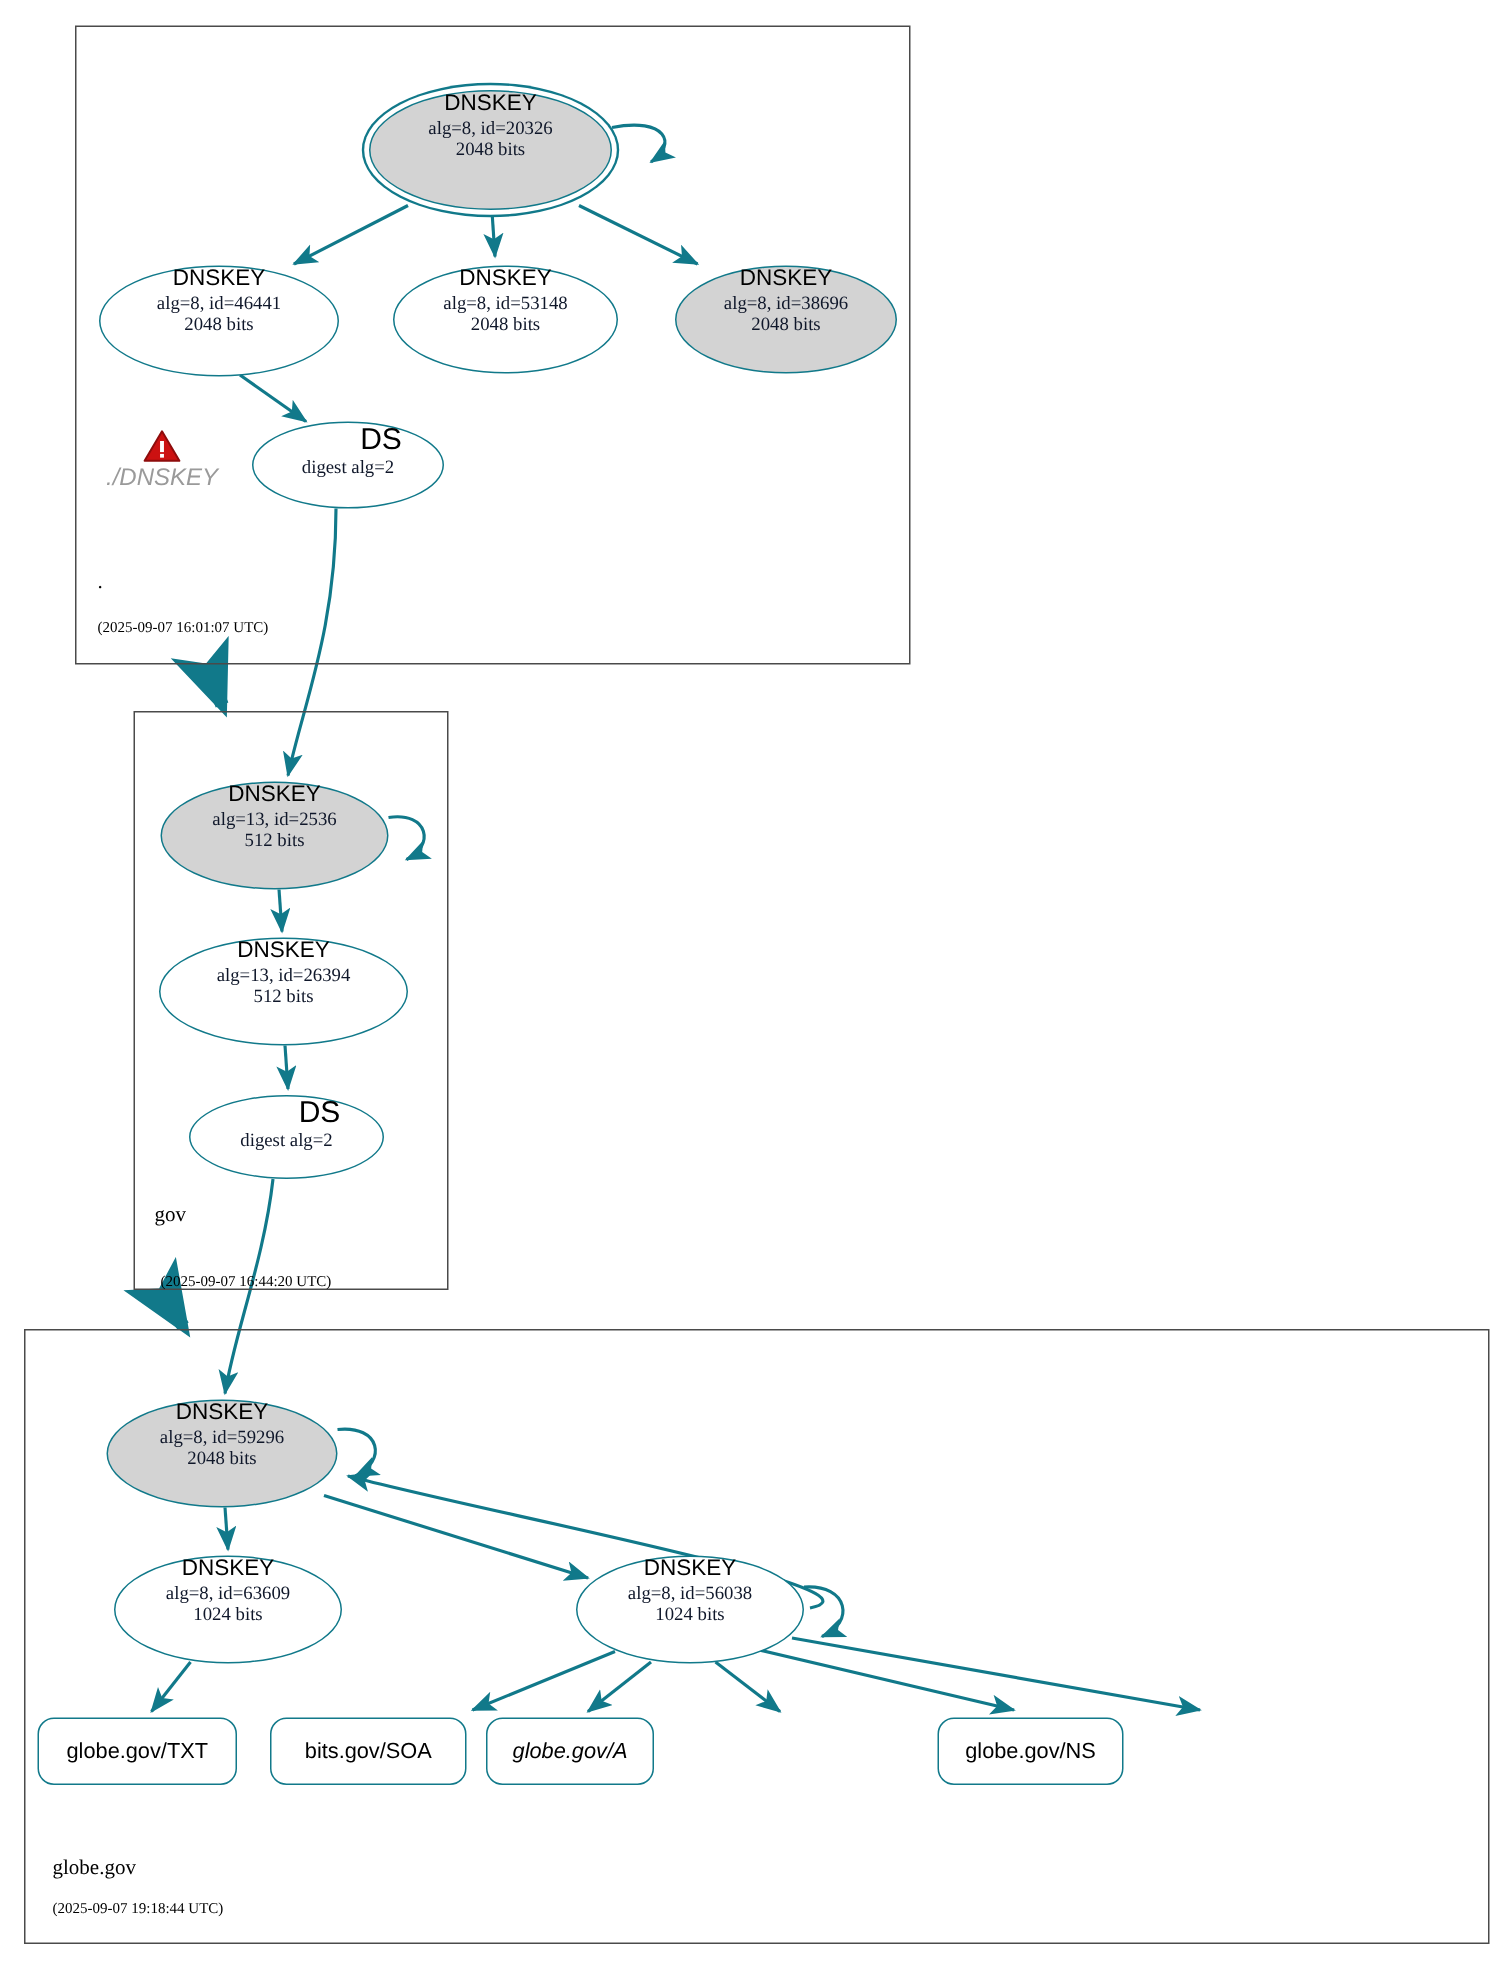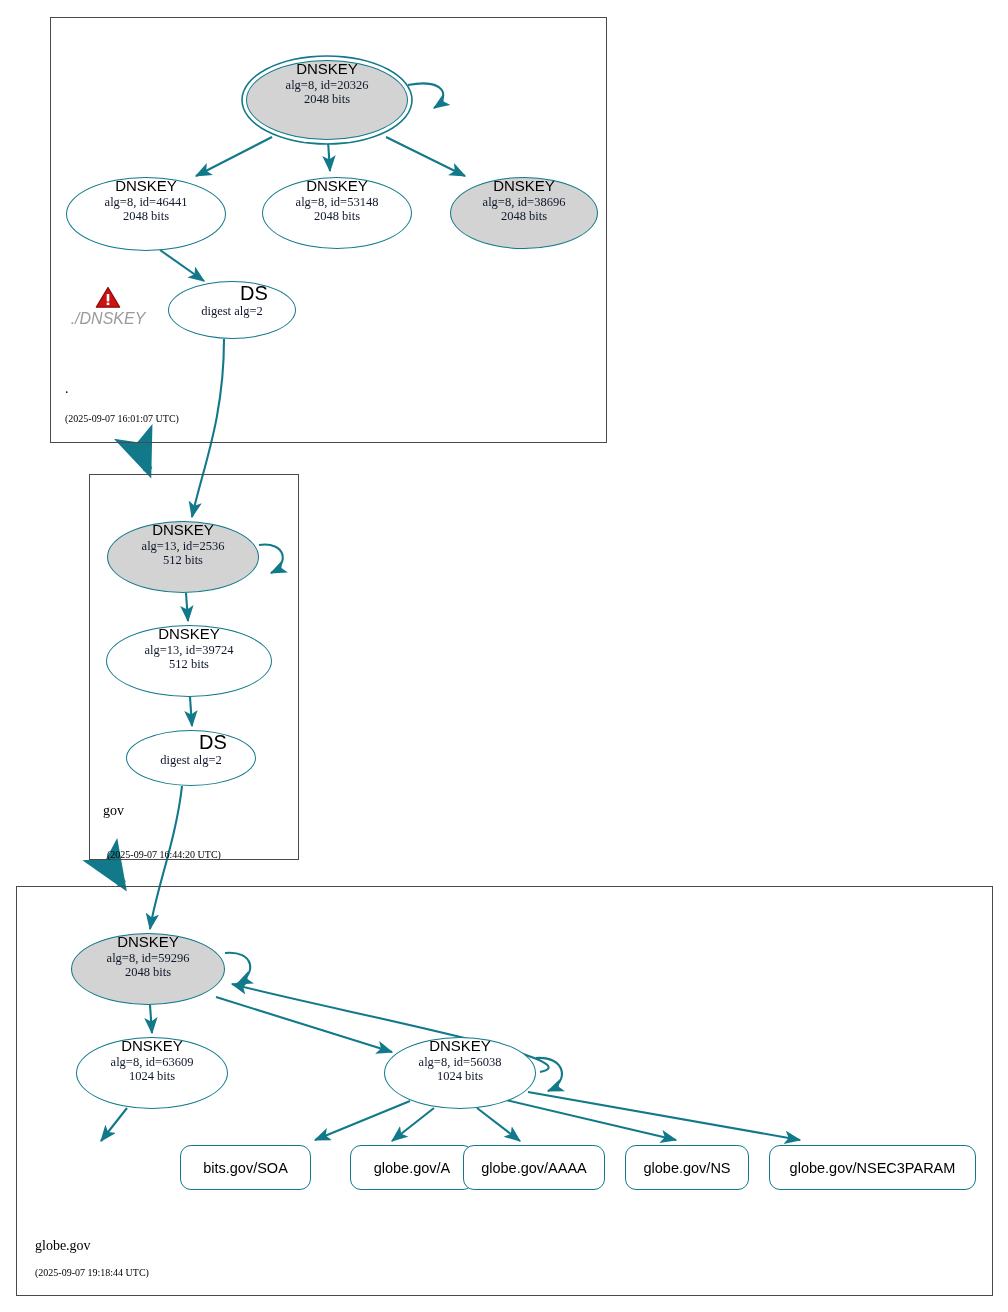--- a/index.html
+++ b/index.html
@@ -199,21 +199,21 @@
   </div>
 
   <div class="node secure" style="left:107px;top:521px;width:152px;height:72px;">
     <div class="t1">DNSKEY</div>
     <div class="t2">alg=13, id=2536</div>
     <div class="t3">512 bits</div>
   </div>
 
   <div class="node" style="left:106px;top:625px;width:166px;height:72px;">
     <div class="t1">DNSKEY</div>
-    <div class="t2">alg=13, id=39724</div>
+    <div class="t2">alg=13, id=26394</div>
     <div class="t3">512 bits</div>
   </div>
 
   <div class="node ds" style="left:126px;top:730px;width:130px;height:56px;">
     <div class="t1">DS</div>
     <div class="t2">digest alg=2</div>
   </div>
 
   <div class="node secure" style="left:71px;top:933px;width:154px;height:72px;">
     <div class="t1">DNSKEY</div>
@@ -226,19 +226,18 @@
     <div class="t2">alg=8, id=63609</div>
     <div class="t3">1024 bits</div>
   </div>
 
   <div class="node" style="left:384px;top:1037px;width:152px;height:72px;">
     <div class="t1">DNSKEY</div>
     <div class="t2">alg=8, id=56038</div>
     <div class="t3">1024 bits</div>
   </div>
 
+  <div class="rrset" style="left:25px;top:1145px;width:133px;height:45px;">globe.gov/TXT</div>
   <div class="rrset" style="left:180px;top:1145px;width:131px;height:45px;">bits.gov/SOA</div>
-  <div class="rrset" style="left:350px;top:1145px;width:124px;height:45px;">globe.gov/A</div>
-  <div class="rrset" style="left:463px;top:1145px;width:142px;height:45px;">globe.gov/AAAA</div>
+  <div class="rrset" style="left:324px;top:1145px;width:112px;height:45px;font-style:italic;">globe.gov/A</div>
   <div class="rrset" style="left:625px;top:1145px;width:124px;height:45px;">globe.gov/NS</div>
-  <div class="rrset" style="left:769px;top:1145px;width:207px;height:45px;">globe.gov/NSEC3PARAM</div>
 
 </div>
 
 </body></html>

